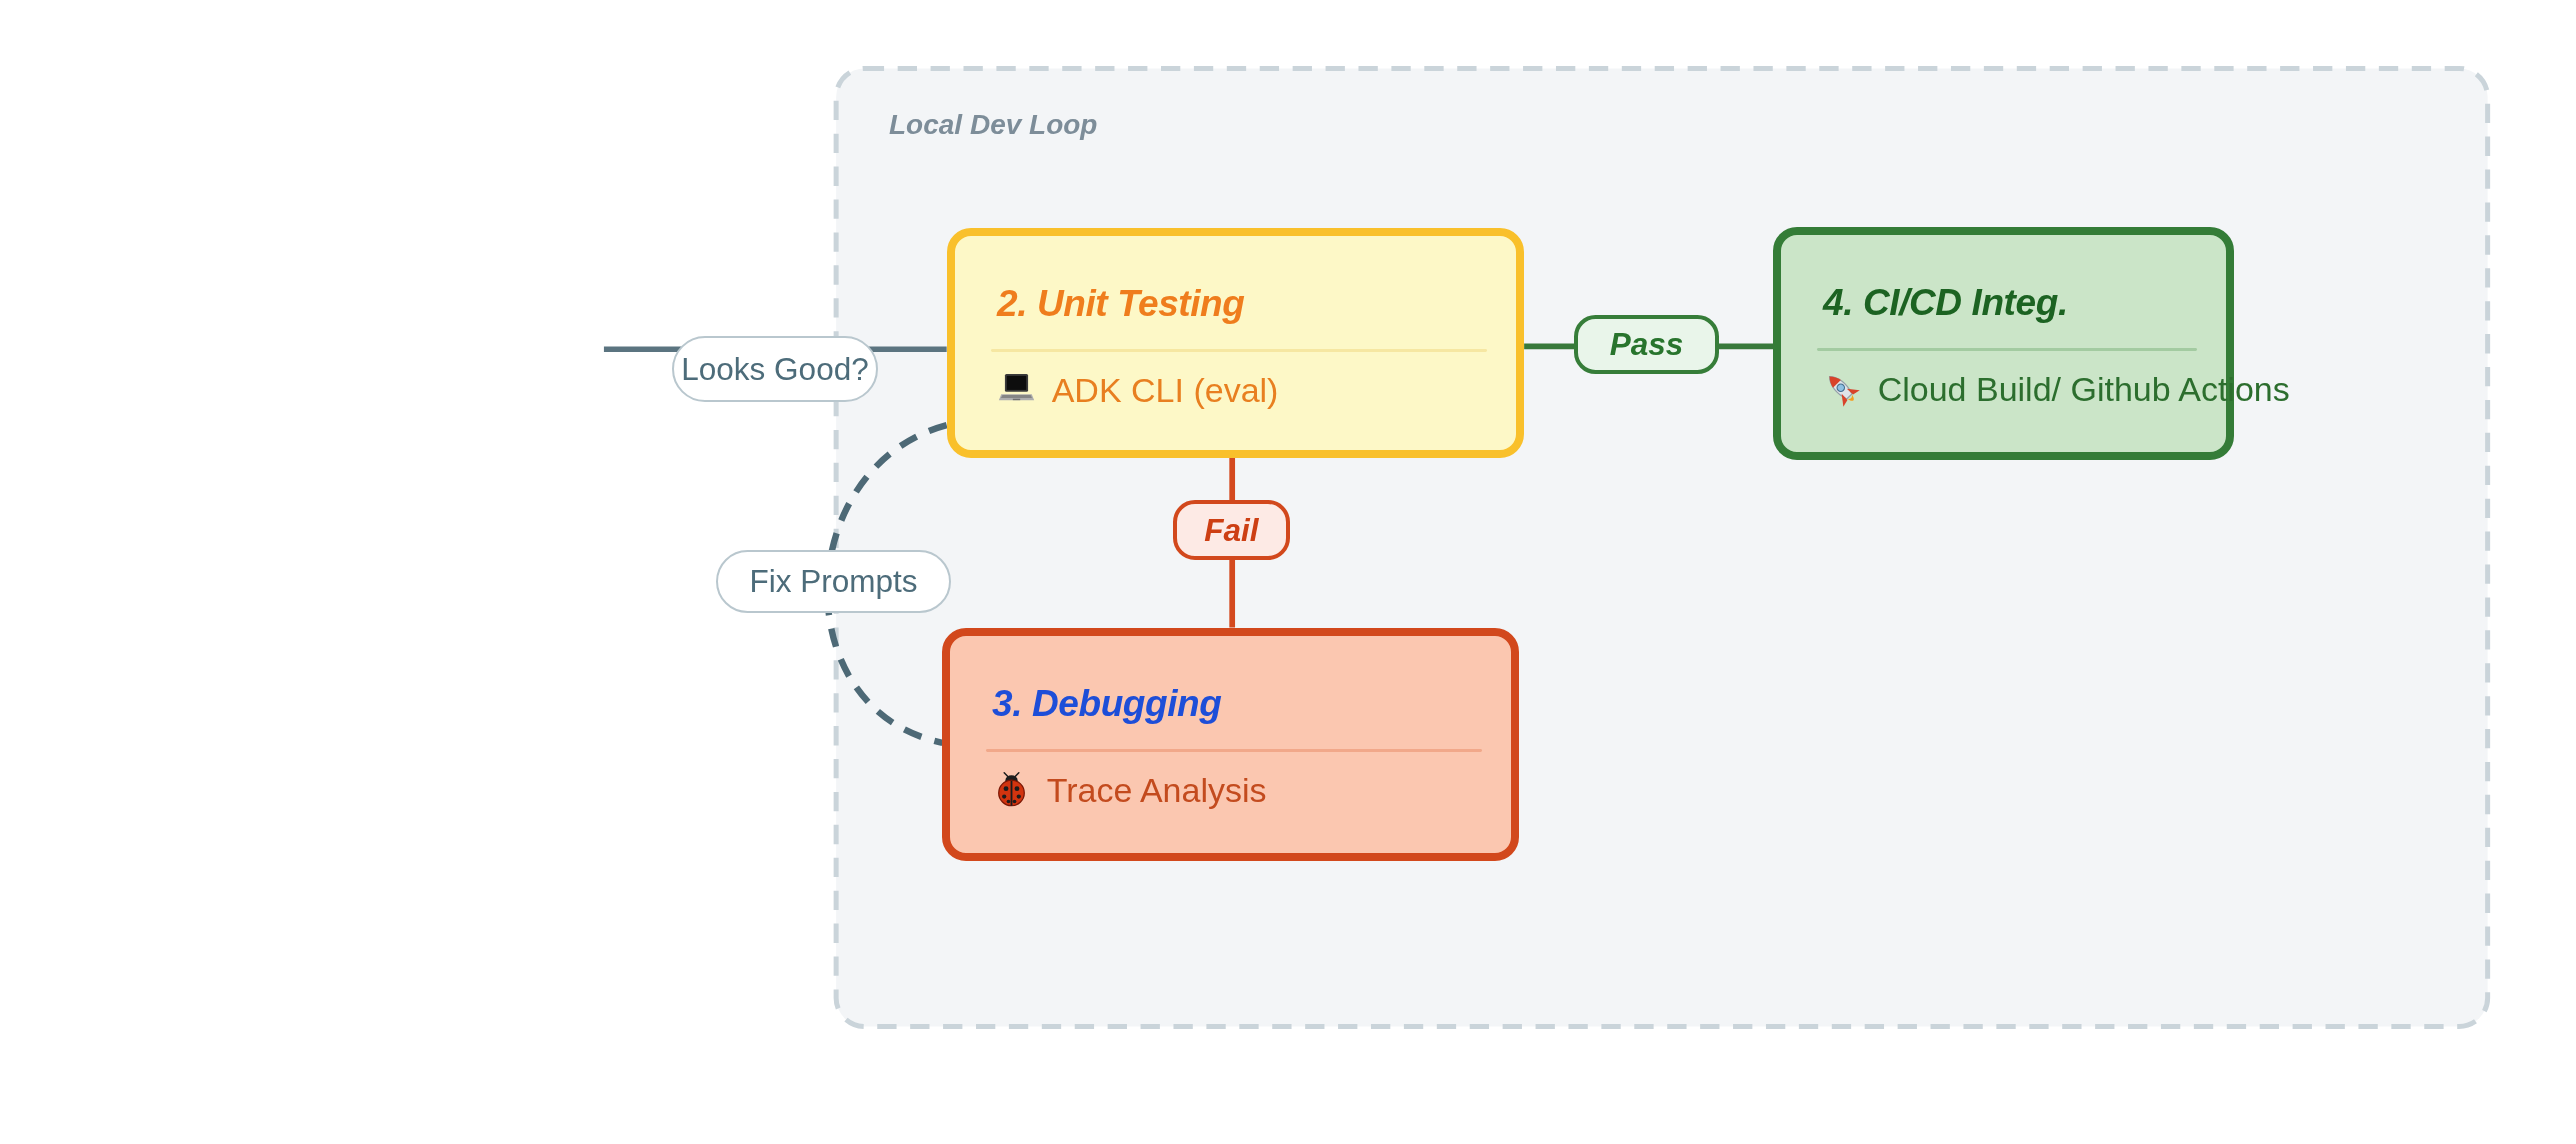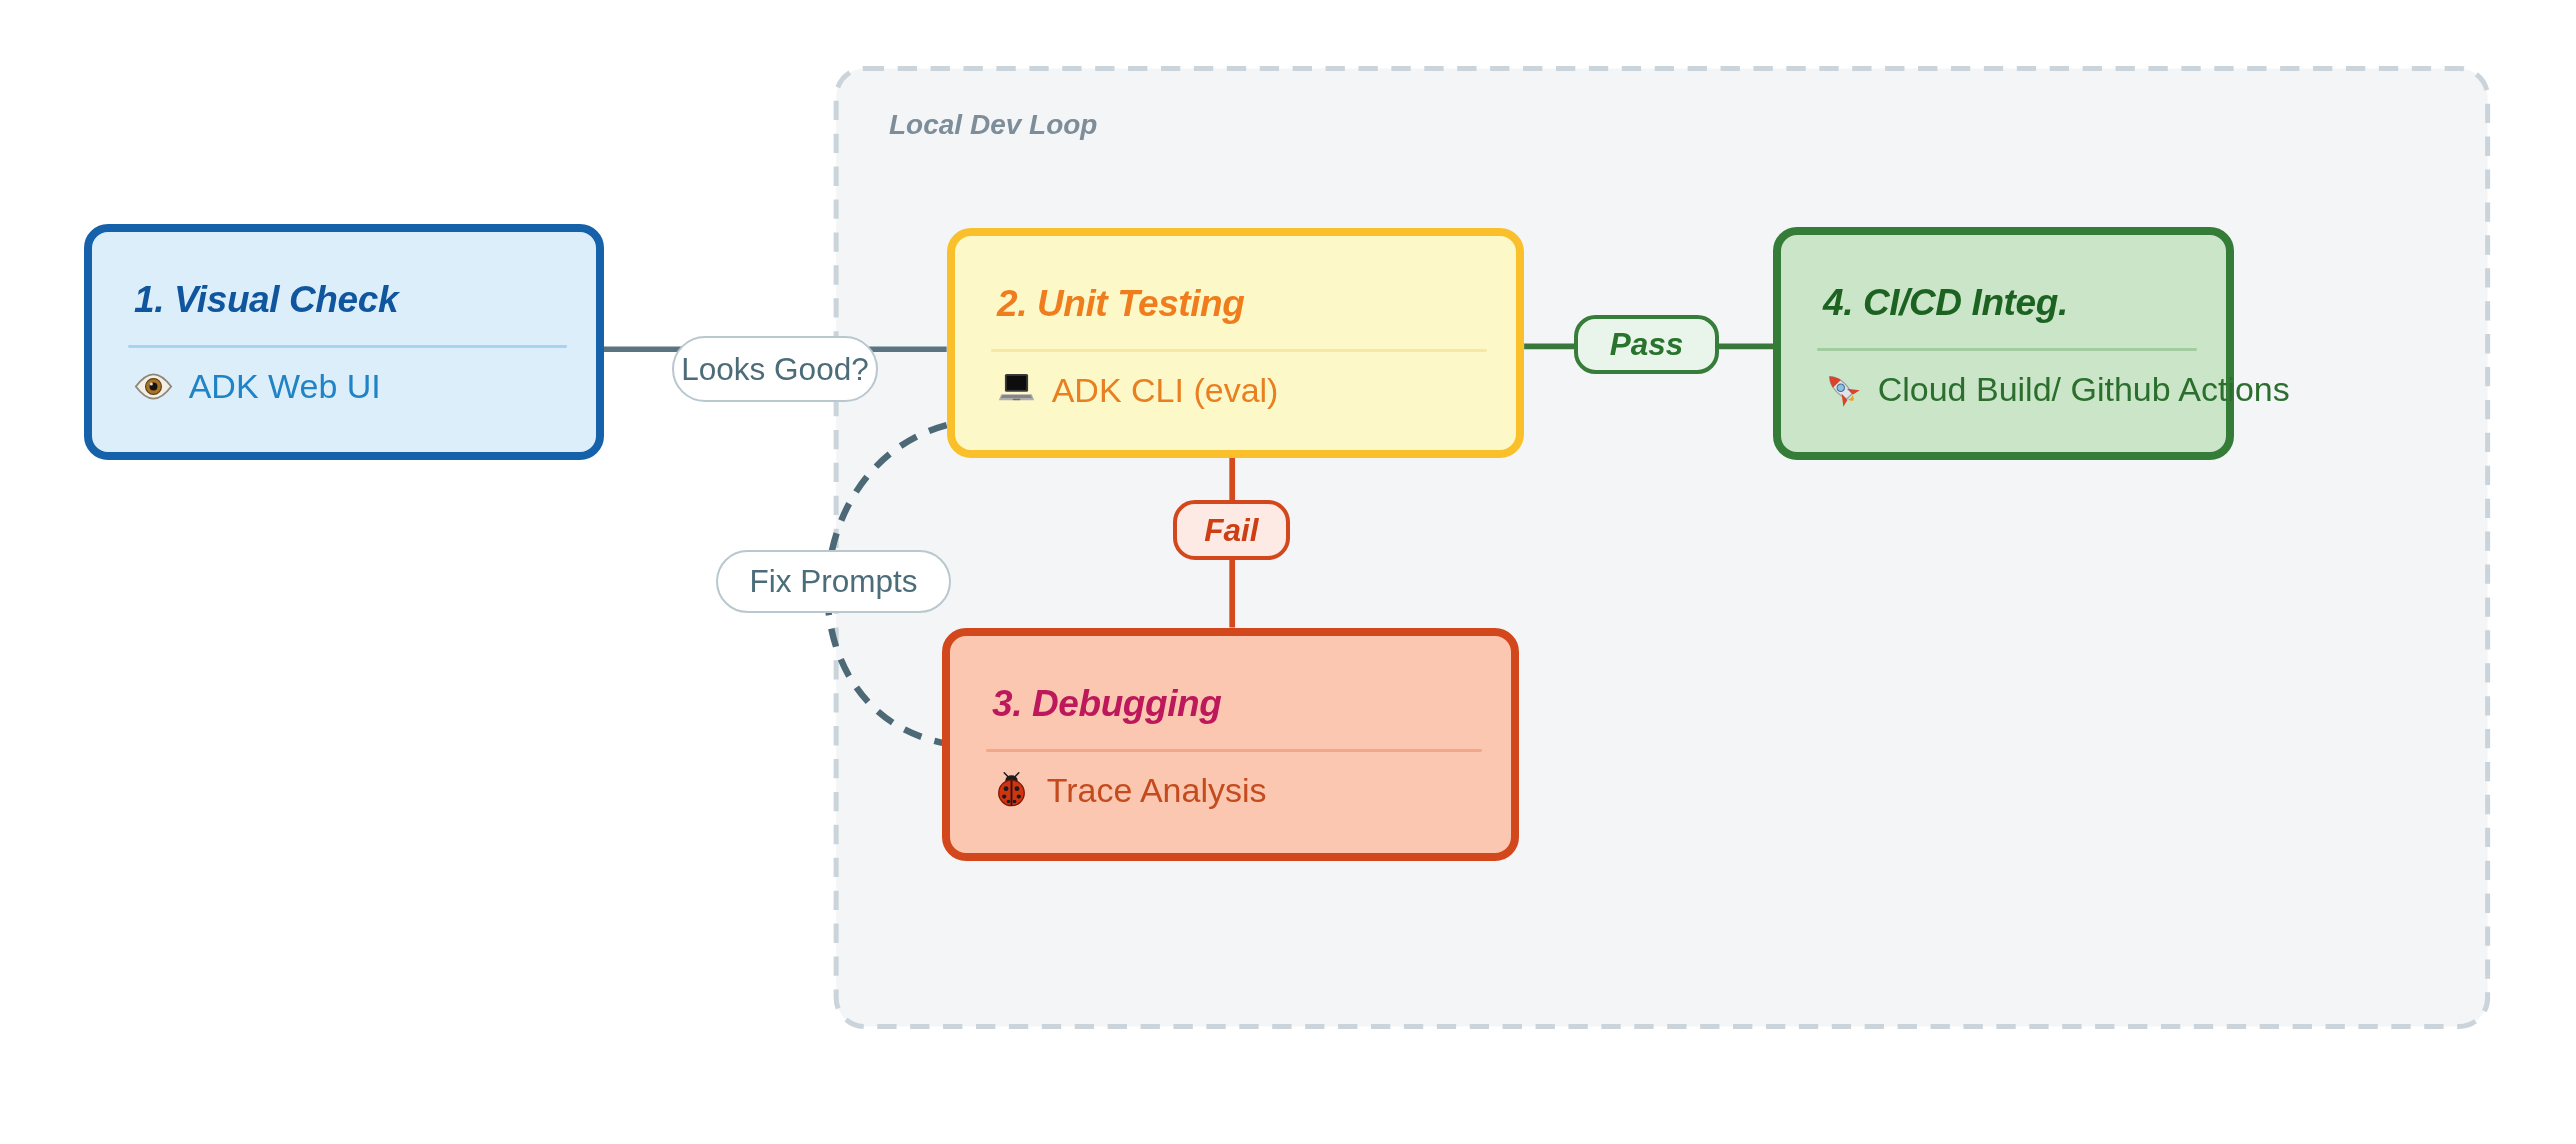--- a/index.html
+++ b/index.html
@@ -58,51 +58,38 @@
 
   <div class="loop-label" style="color: rgb(125, 141, 153);">Local Dev Loop</div>
 
   <svg class="layer" viewBox="0 0 3600 1600" fill="none">
     <path d="M844 488 L1323 488" stroke-width="8" style="stroke: rgb(91, 116, 128);"></path>
     <path d="M2130 484 L2478 484" stroke-width="8" style="stroke: rgb(56, 121, 59);"></path>
     <path d="M1722 640 L1722 877" stroke-width="8" style="stroke: rgb(212, 73, 30);"></path>
     <path d="M1323 594 C1108 652 1096 992 1317 1038" stroke-width="9" stroke-dasharray="26 19" style="stroke: rgb(77, 105, 118);"></path>
   </svg>
 
-  <div class="node node-visual-check" style="background-color: rgb(220, 238, 250); border-color: rgb(21, 98, 171);">
-    <div class="node-title" style="color: rgb(16, 86, 158);">1. Visual Check</div>
-    <div class="node-divider" style="background-color: rgb(168, 211, 238);"></div>
-    <div class="node-body">
-      <svg class="body-icon" viewBox="0 0 64 64">
-        <path d="M3 32 Q18 12 32 12 Q46 12 61 32 Q46 52 32 52 Q18 52 3 32 Z" fill="#f2efe9" stroke="#8f8778" stroke-width="3"></path>
-        <circle cx="32" cy="32" r="13" fill="#a8742b" stroke="#5f4413" stroke-width="2"></circle>
-        <circle cx="32" cy="32" r="6.5" fill="#17120c"></circle>
-        <circle cx="28.5" cy="28" r="2.5" fill="#ffffff" opacity="0.85"></circle>
-      </svg>
-      <span style="color: rgb(31, 131, 197);">ADK Web UI</span>
-    </div>
-  </div>
 
   <div class="node node-unit-testing" style="background-color: rgb(253, 248, 199); border-color: rgb(249, 192, 43);">
     <div class="node-title" style="color: rgb(239, 125, 29);">2. Unit Testing</div>
     <div class="node-divider" style="background-color: rgb(246, 231, 162);"></div>
     <div class="node-body">
       <svg class="body-icon" viewBox="0 0 64 64">
         <rect x="13" y="5" width="38" height="29" rx="2.5" fill="#3a3a3a"></rect>
         <rect x="16" y="8" width="32" height="23" fill="#0d0d0d"></rect>
         <path d="M7 38 L57 38 L61 48 L3 48 Z" fill="#aeaeae"></path>
         <path d="M9 39.5 L55 39.5 L57.5 44.5 L6.5 44.5 Z" fill="#858585"></path>
         <rect x="26" y="45.5" width="12" height="2.4" fill="#6f6f6f"></rect>
       </svg>
       <span style="color: rgb(232, 127, 32);">ADK CLI (eval)</span>
     </div>
   </div>
 
   <div class="node node-debugging" style="background-color: rgb(251, 199, 176); border-color: rgb(210, 72, 28);">
-    <div class="node-title" style="color: #be185d;">3. Debugging</div>
+    <div class="node-title" style="color: #1d4ed8;">3. Debugging</div>
     <div class="node-divider" style="background-color: rgb(241, 168, 138);"></div>
     <div class="node-body">
       <svg class="body-icon" viewBox="0 0 64 64">
         <line x1="26" y1="9" x2="20" y2="3" stroke="#1c1c1c" stroke-width="2.5" stroke-linecap="round"></line>
         <line x1="38" y1="9" x2="44" y2="3" stroke="#1c1c1c" stroke-width="2.5" stroke-linecap="round"></line>
         <ellipse cx="32" cy="15" rx="10" ry="8" fill="#1c1c1c"></ellipse>
         <circle cx="32" cy="36" r="21" fill="#d2340f" stroke="#7a1604" stroke-width="2"></circle>
         <line x1="32" y1="16" x2="32" y2="57" stroke="#1c1c1c" stroke-width="3"></line>
         <circle cx="23" cy="29" r="4" fill="#1c1c1c"></circle>
         <circle cx="41" cy="29" r="4" fill="#1c1c1c"></circle>

